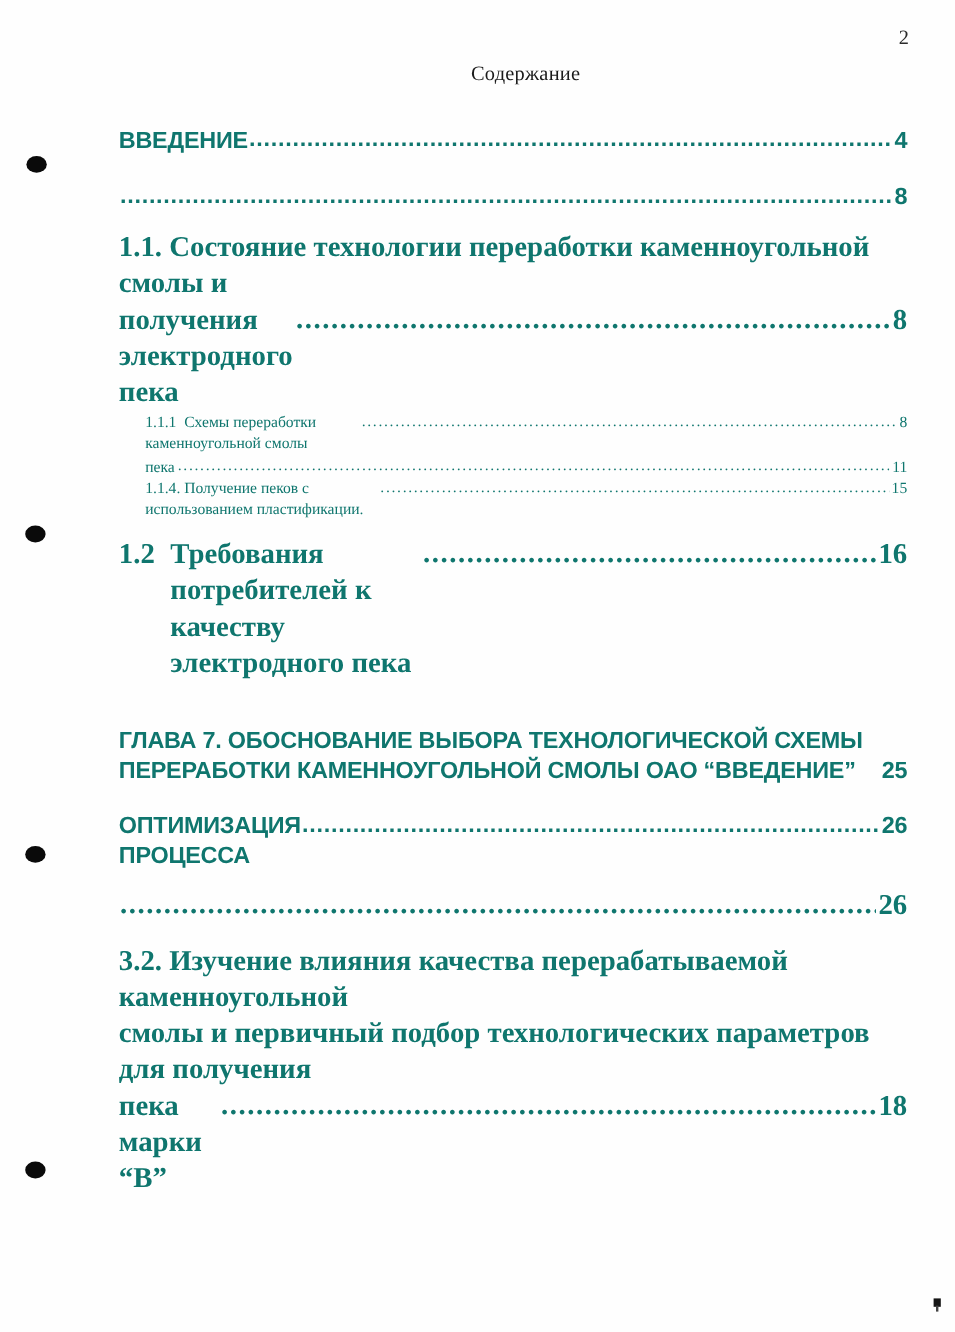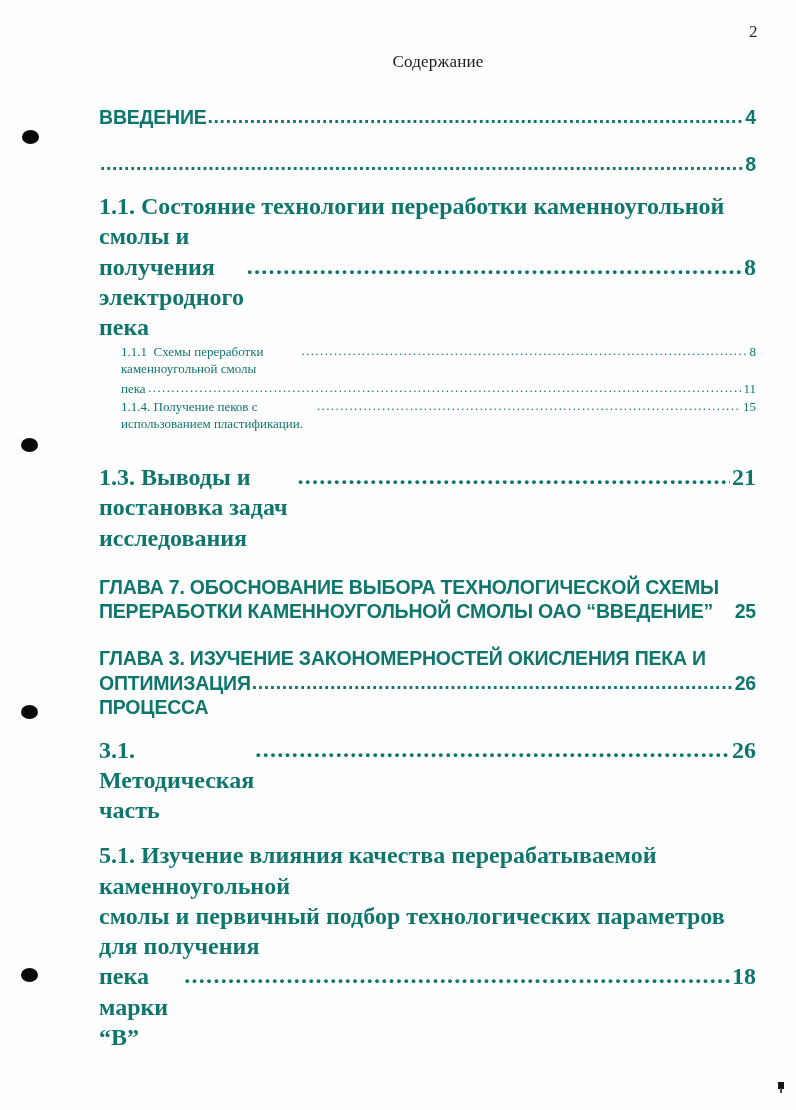--- a/index.html
+++ b/index.html
@@ -231,62 +231,60 @@
       </div>
       <div class="gap-xs"></div>
       <div class="entry lvl-sub">
         <div class="row">
           <span class="txt">1.1.4. Получение пеков с использованием пластификации. </span>
           <span class="leader"></span>
           <span class="pg">15</span>
         </div>
       </div>
       <div class="gap-md"></div>
-      <div class="gap-md"></div>
-      <div class="entry lvl-section">
-        <div class="row">
-          <span class="txt">1.3. Выводы и постановка задач исследования </span>
-          <span class="leader"></span>
-          <span class="pg">21</span>
-        </div>
-      </div>
+      <div class="entry lvl-section">
+        <div class="row">
+          <span class="txt">1.2</span>
+          <span class="tabgap"></span>
+          <span class="txt">Требования потребителей к качеству электродного пека </span>
+          <span class="leader"></span>
+          <span class="pg">16</span>
+        </div>
+      </div>
+      <div class="gap-md"></div>
       <div class="gap-lg"></div>
       <div class="entry lvl-chapter">
         <div class="row plain">
           <span class="txt">ГЛАВА 7. ОБОСНОВАНИЕ ВЫБОРА ТЕХНОЛОГИЧЕСКОЙ СХЕМЫ</span>
         </div>
         <div class="row nodots">
           <span class="txt">ПЕРЕРАБОТКИ КАМЕННОУГОЛЬНОЙ СМОЛЫ ОАО “ВВЕДЕНИЕ”</span>
           <span class="leader"></span>
           <span class="pg">25</span>
         </div>
       </div>
       <div class="gap-lg"></div>
       <div class="entry lvl-chapter">
-        <div class="row plain">
-          <span class="txt">ГЛАВА 3. ИЗУЧЕНИЕ ЗАКОНОМЕРНОСТЕЙ ОКИСЛЕНИЯ ПЕКА И</span>
-        </div>
         <div class="row">
           <span class="txt">ОПТИМИЗАЦИЯ ПРОЦЕССА</span>
           <span class="leader"></span>
           <span class="pg">26</span>
         </div>
       </div>
       <div class="gap-md"></div>
       <div class="entry lvl-section">
         <div class="row">
-          <span class="txt">3.1. Методическая часть</span>
           <span class="leader"></span>
           <span class="pg">26</span>
         </div>
       </div>
       <div class="gap-md"></div>
       <div class="entry lvl-section">
         <div class="row plain">
-          <span class="txt">5.1. Изучение влияния качества перерабатываемой каменноугольной</span>
+          <span class="txt">3.2. Изучение влияния качества перерабатываемой каменноугольной</span>
         </div>
         <div class="row plain">
           <span class="txt">смолы и первичный подбор технологических параметров для получения</span>
         </div>
         <div class="row">
           <span class="txt">пека марки “В”</span>
           <span class="leader"></span>
           <span class="pg">18</span>
         </div>
       </div>

